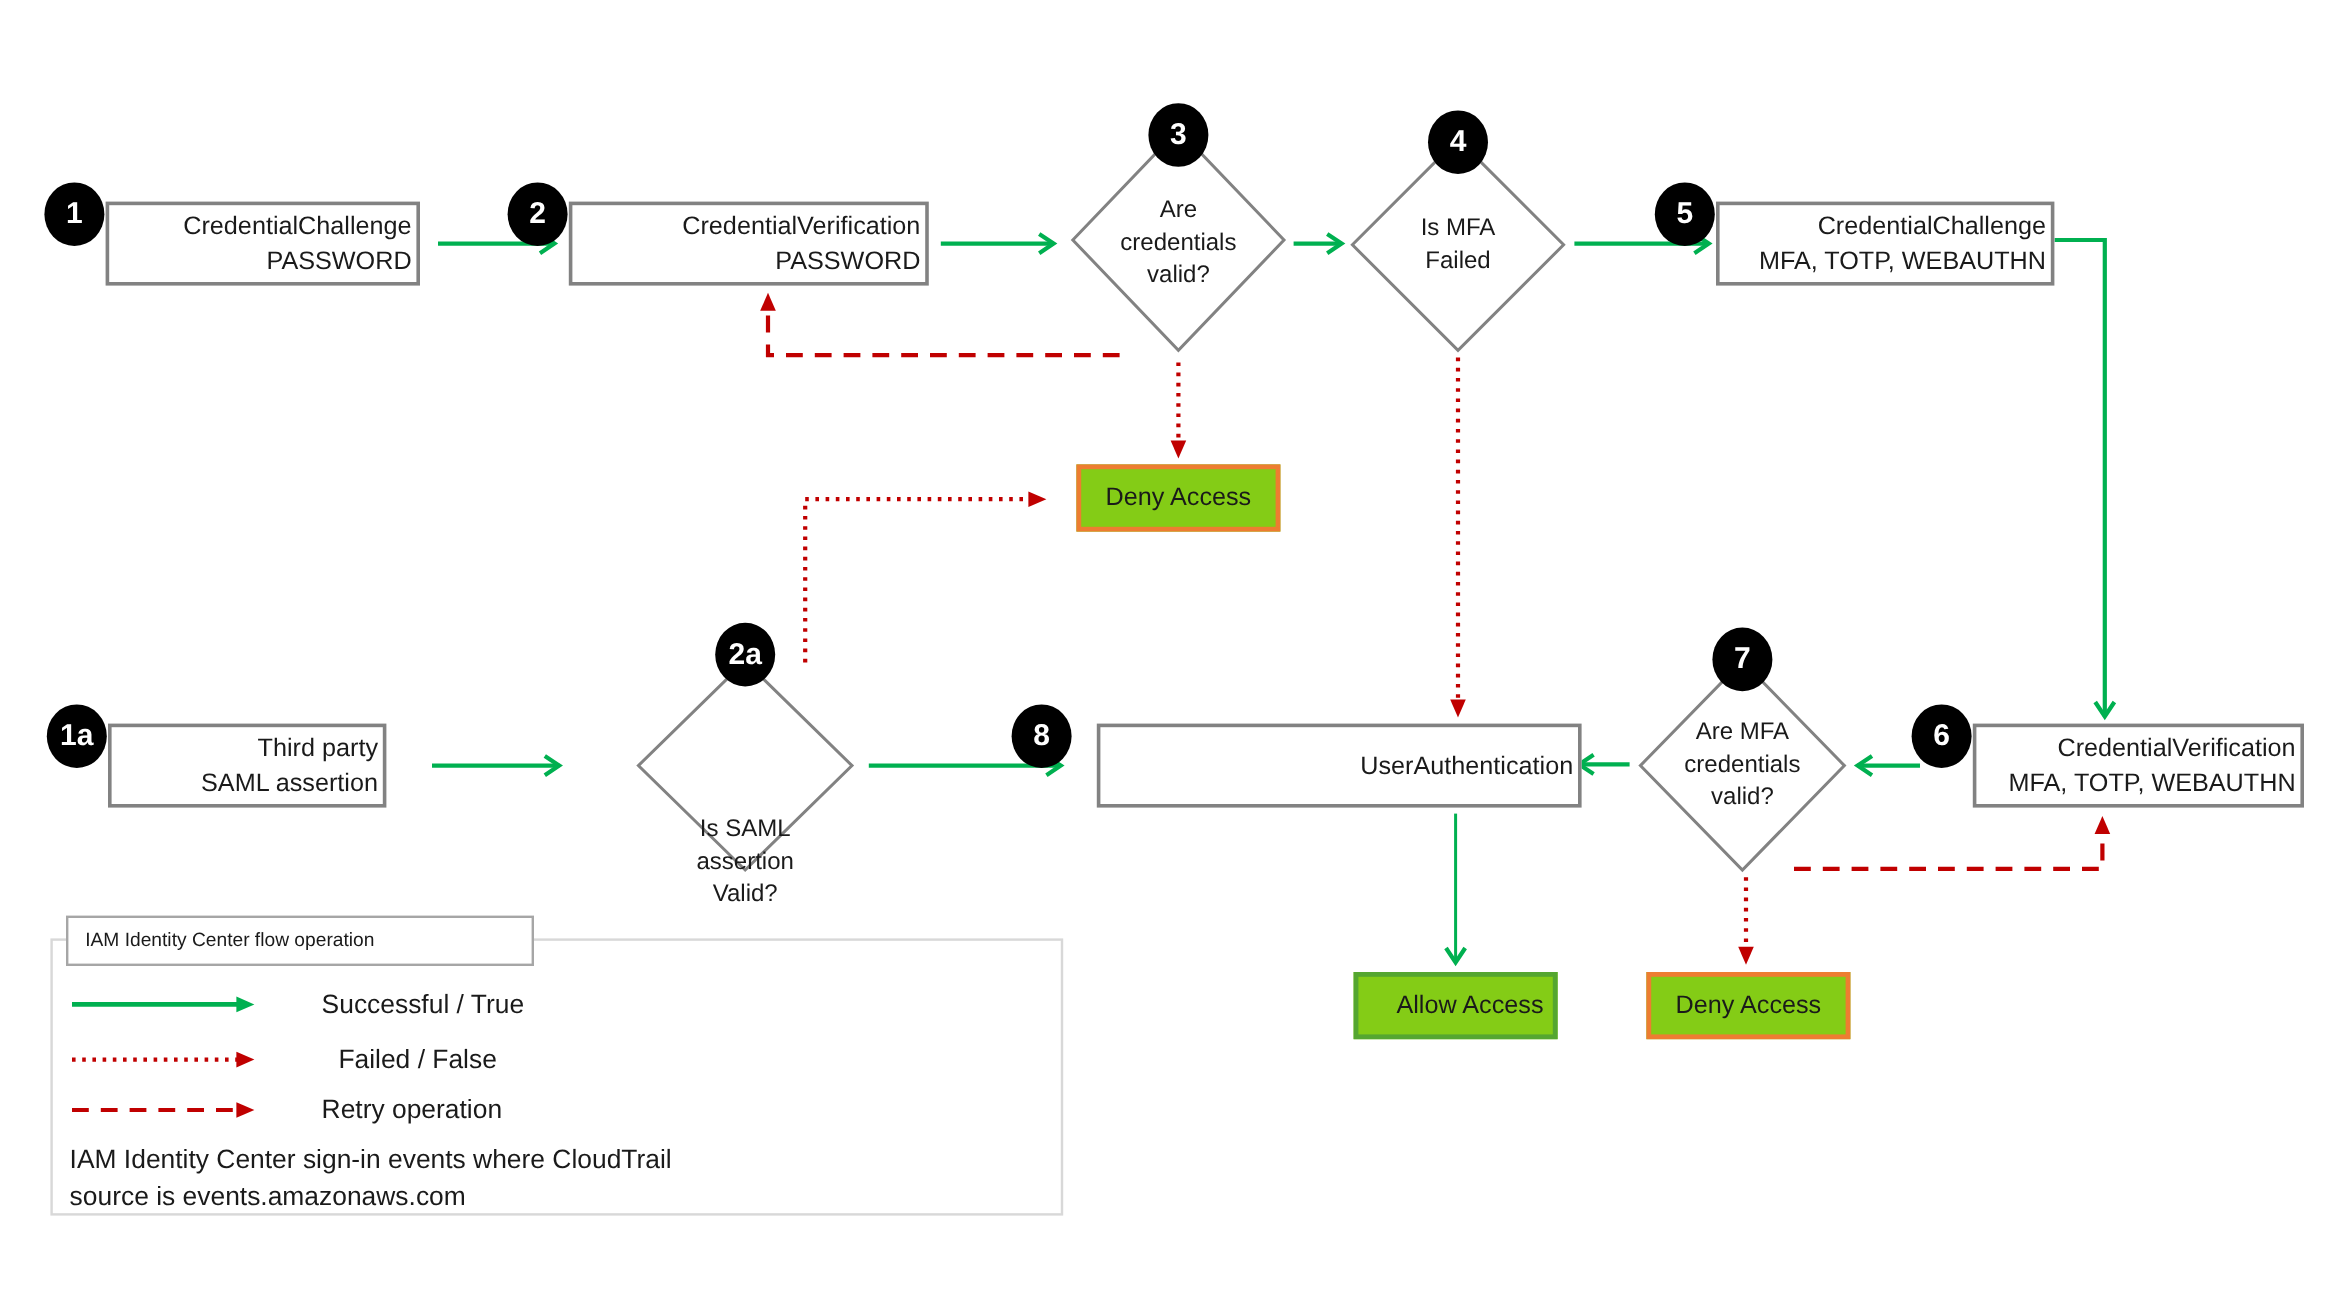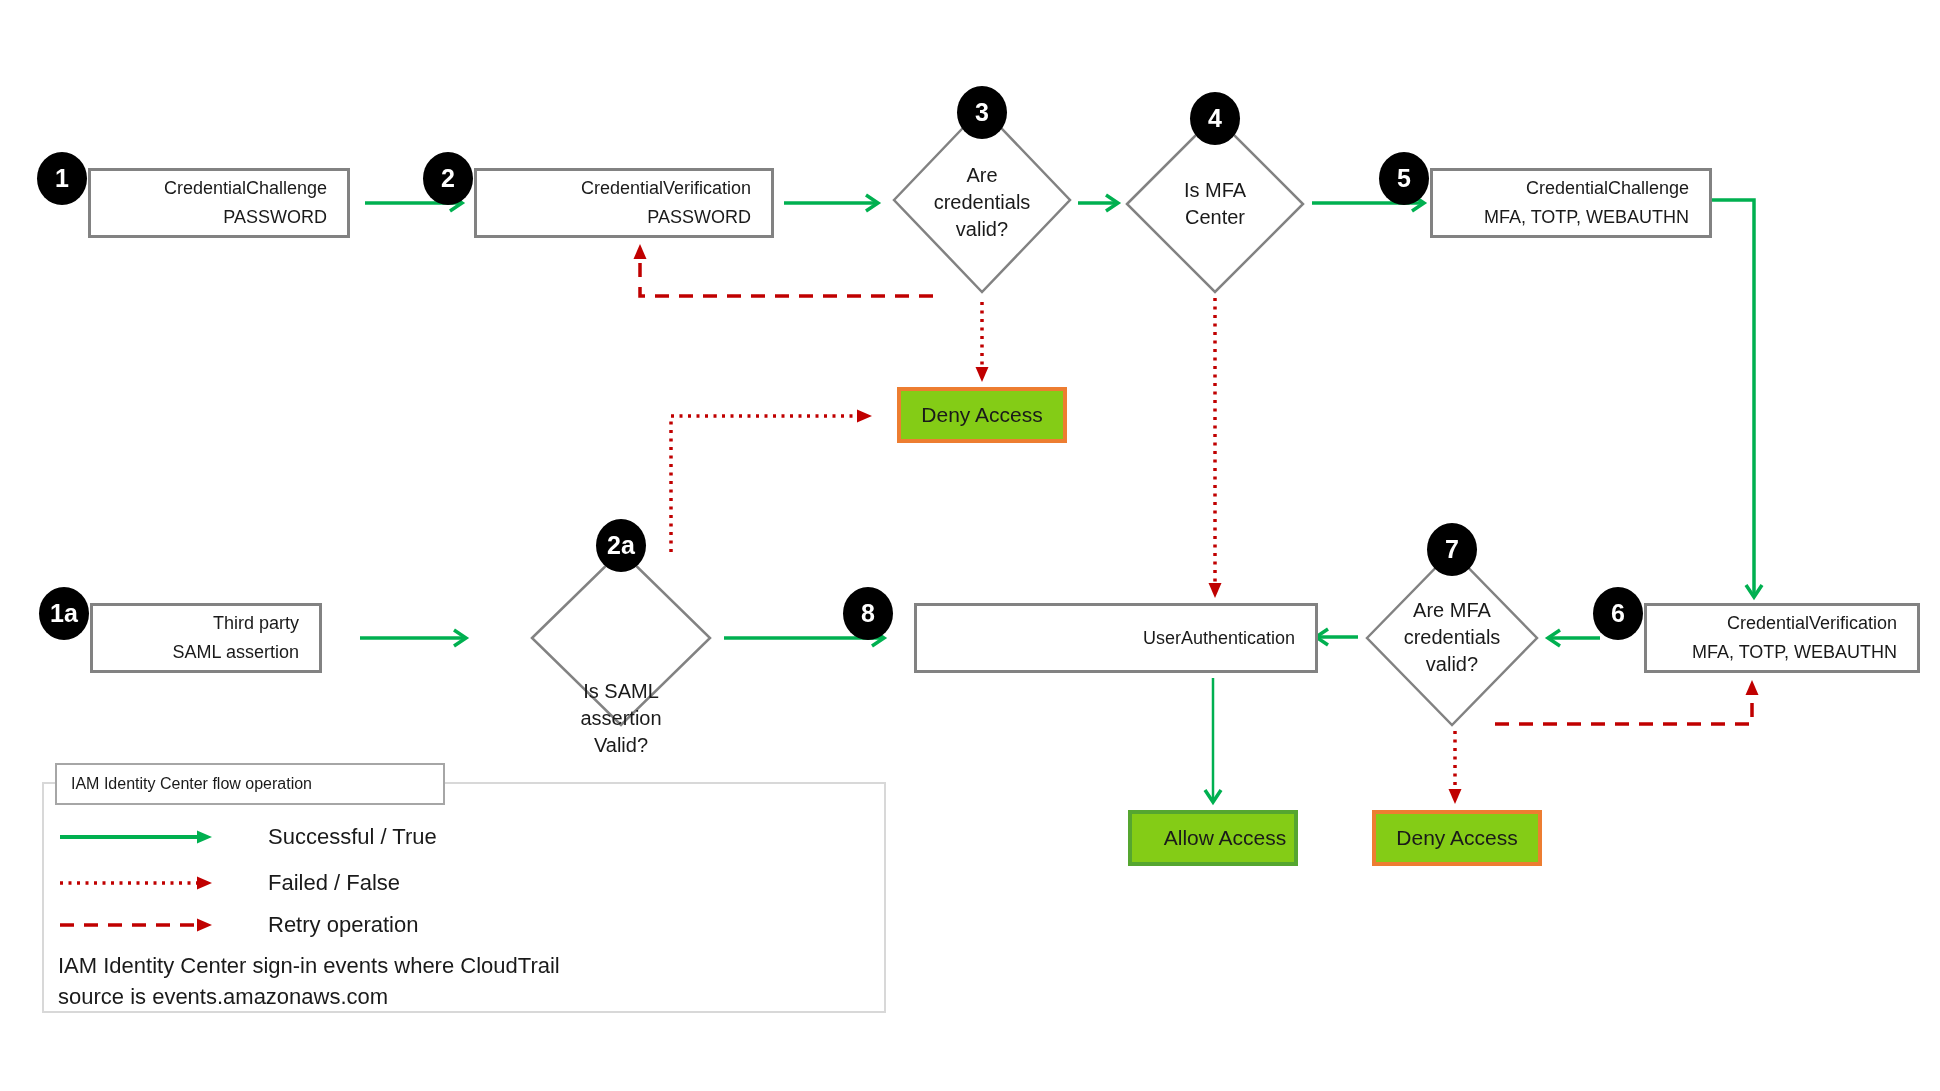--- a/index.html
+++ b/index.html
@@ -2,21 +2,21 @@
 <html><head>
 <meta charset="utf-8">
 <style>
   html,body{margin:0;padding:0;background:#ffffff;}
   #page{position:relative;width:1940px;height:1091px;background:#ffffff;overflow:hidden;
         font-family:"Liberation Sans", sans-serif;color:#1a1a1a;}
   #arrow-layer{position:absolute;left:0;top:0;width:1940px;height:1091px;}
 
   .node{position:absolute;background:#ffffff;border:3px solid #828282;box-sizing:border-box;
         display:flex;flex-direction:column;justify-content:center;align-items:flex-end;
-        padding-right:20px;font-size:18px;line-height:29px;}
+        padding-right:4px;font-size:21px;line-height:29px;}
   .node span{white-space:nowrap;}
 
   .badge{position:absolute;width:50px;height:53px;border-radius:50%;background:#000000;
          color:#ffffff;font-size:25px;font-weight:bold;display:flex;align-items:center;
          justify-content:center;z-index:6;}
 
   .diamond-text{position:absolute;width:170px;text-align:center;font-size:20px;
                 line-height:27px;z-index:4;}
 
   .outcome{position:absolute;box-sizing:border-box;background:#84cc16;display:flex;
@@ -104,21 +104,21 @@
     <span>MFA, TOTP, WEBAUTHN</span>
   </div>
 
   <div class="diamond-text" style="left:897px;top:162px;">
     <div>Are</div>
     <div>credentials</div>
     <div>valid?</div>
   </div>
   <div class="diamond-text" style="left:1130px;top:177px;">
     <div>Is MFA</div>
-    <div>Center</div>
+    <div>Failed</div>
   </div>
   <div class="diamond-text" style="left:536px;top:630px;margin-top:48px;">
     <div>Is SAML</div>
     <div>assertion</div>
     <div>Valid?</div>
   </div>
   <div class="diamond-text" style="left:1367px;top:597px;">
     <div>Are MFA</div>
     <div>credentials</div>
     <div>valid?</div>
@@ -144,21 +144,21 @@
   <div class="outcome deny" style="left:1372px;top:810px;width:170px;height:56px;">
     <span>Deny Access</span>
   </div>
 
   <div id="legend-box"></div>
   <div id="legend-title">IAM Identity Center flow operation</div>
   <div class="legend-row" style="top:823px;left:268px;">
     <span class="lab" style="margin-left:0;">Successful / True</span>
   </div>
   <div class="legend-row" style="top:869px;left:268px;">
-    <span class="lab" style="margin-left:0;">Failed / False</span>
+    <span class="lab" style="margin-left:14px;">Failed / False</span>
   </div>
   <div class="legend-row" style="top:911px;left:268px;">
     <span class="lab" style="margin-left:0;">Retry operation</span>
   </div>
   <div id="legend-note">
     <div>IAM Identity Center sign-in events where CloudTrail</div>
     <div>source is events.amazonaws.com</div>
   </div>
 
 </div>

